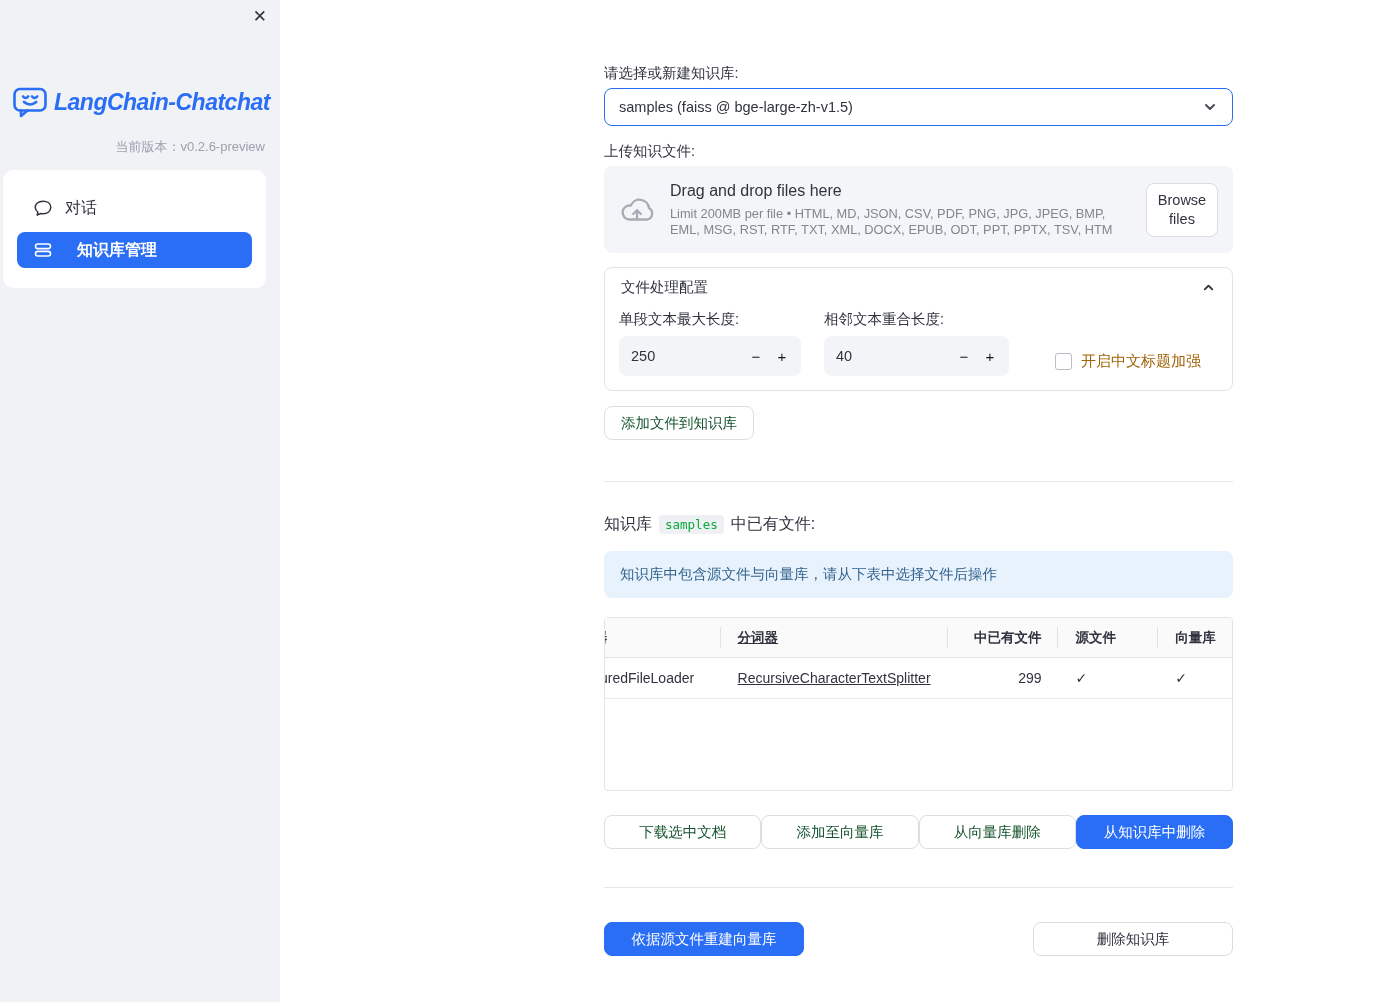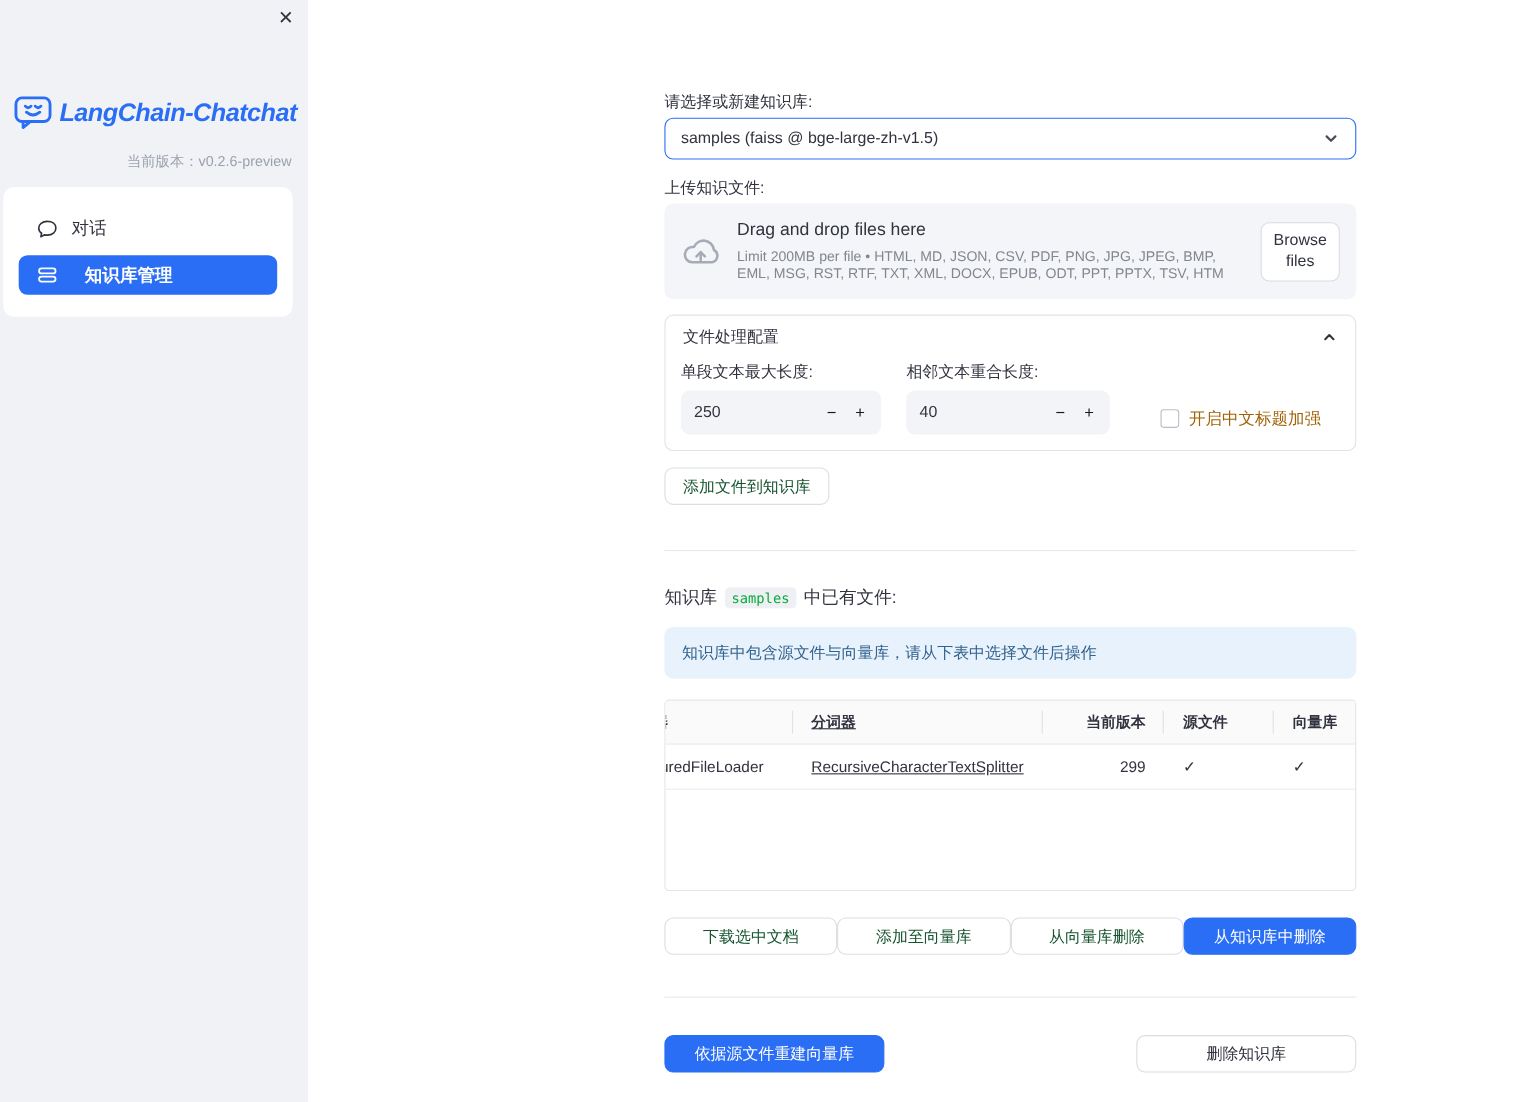--- a/index.html
+++ b/index.html
@@ -37,21 +37,21 @@
   .menu-item {
     height: 36px; border-radius: 8px; display: flex; align-items: center;
     padding: 0 16px; font-size: 16px; color: #31333f; cursor: pointer;
     margin-bottom: 6px;
   }
   .menu-item .mi-icon { width: 20px; height: 20px; margin-right: 12px; display: inline-flex; }
   .menu-item.selected { background: #2a6ef5; color: #ffffff; font-weight: bold; gap: 12px; }
 
   
   .main { position: absolute; left: 280px; top: 0; width: 1100px; height: 100%; background: #fff; }
-  .content { margin-left: 324px; width: 629px; padding-top: 83px; }
+  .content { margin-left: 324px; width: 629px; padding-top: 64px; }
 
   .field-label { font-size: 14.5px; color: #31333f; height: 17px; margin-bottom: 7px; }
 
   .selectbox {
     height: 38px; border: 1px solid #2a6ef5; border-radius: 8px; background: #fff;
     display: flex; align-items: center; justify-content: space-between;
     padding: 0 14px; font-size: 14.5px; cursor: pointer;
   }
 
   .upload-label { margin-top: 16px; }
@@ -272,21 +272,21 @@
     <div class="info-box">
       <span>知识库中包含源文件与向量库，请从下表中选择文件后操作</span>
     </div>
 
     <div class="tbl">
       <div class="tbl-head">
         <div class="th c1">
           <span class="clip-head">器</span>
         </div>
         <div class="th c2">分词器</div>
-        <div class="th c3">当前版本</div>
+        <div class="th c3">中已有文件</div>
         <div class="th c4">源文件</div>
         <div class="th c5">向量库</div>
       </div>
       <div class="tbl-row">
         <div class="td c1">
           <span class="clip-cell">uredFileLoader</span>
         </div>
         <div class="td c2">RecursiveCharacterTextSplitter</div>
         <div class="td c3">299</div>
         <div class="td c4">✓</div>

